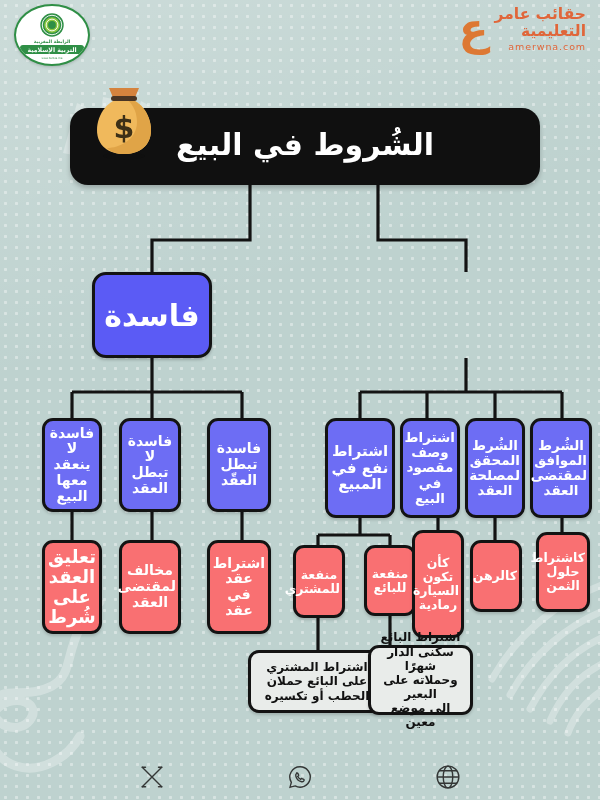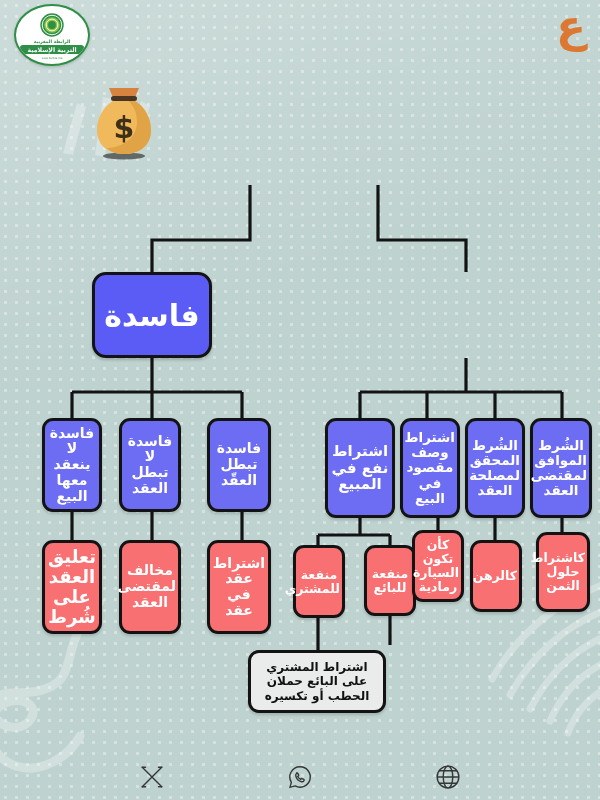--- a/index.html
+++ b/index.html
@@ -137,20 +137,25 @@
         <circle cx="20" cy="20" r="15"></circle>
           <circle cx="20" cy="20" r="9"></circle>
       </g>
     </svg>
     <div class="logo-l1">الرابطة المغربية</div>
     <div class="logo-l2">التربية الإسلامية</div>
     <div class="logo-l3">www.tarbia.ma</div>
   </div>
 
   <div class="brand">
+    <div class="brand-txt">
+      <div class="brand-l1">حقائب عامر</div>
+      <div class="brand-l2">التعليمية</div>
+      <div class="brand-l3">amerwna.com</div>
+    </div>
     <div class="brand-glyph">ع</div>
   </div>
 
   <svg id="wires" viewBox="0 0 600 800">
     <g stroke="#131313" stroke-width="3.2" fill="none">
 
       <path d="M250 185 L250 240 L152 240 L152 272"></path>
       <path d="M378 185 L378 240 L466 240 L466 272"></path>
 
       <path d="M152 358 L152 392"></path>
@@ -185,20 +190,23 @@
   </svg>
 
   <svg class="moneybag" style="left:93px;top:78px;" viewBox="0 0 62 84">
     <ellipse cx="31" cy="78" rx="21" ry="3.5" fill="#0e0e0e" opacity=".55"></ellipse>
     <path d="M31 20 C46 20 58 36 58 52 C58 68 46 76 31 76 C16 76 4 68 4 52 C4 36 16 20 31 20 Z" fill="#f0b95c"></path>
     <path d="M31 20 C46 20 58 36 58 52 C58 68 46 76 31 76 C24 76 18 74 14 70 C26 70 44 62 44 44 C44 32 38 23 31 20 Z" fill="#e0a447"></path>
     <path d="M16 10 L46 10 L41 22 C38 20 34 19 31 19 C28 19 24 20 21 22 Z" fill="#d5833e"></path>
     <rect x="18" y="18" width="26" height="5" rx="2.5" fill="#4a3524"></rect>
     <text x="31" y="60" font-size="30" font-weight="bold" fill="#3d3017" text-anchor="middle" font-family="DejaVu Sans, sans-serif">$</text>
   </svg>
+  <div class="node title-node" style="left:70px;top:108px;width:470px;height:77px;">
+    <span>الشُروط في البيع</span>
+  </div>
 
   <div class="node lvl1" style="left:92px;top:272px;width:120px;height:86px;">
     <span>فاسدة</span>
   </div>
 
   <div class="node blue" style="left:42px;top:418px;width:60px;height:94px;font-size:14px;">
     <span>فاسدة<br>لا ينعقد<br>معها<br>البيع</span>
   </div>
   <div class="node blue" style="left:119px;top:418px;width:62px;height:94px;font-size:14px;">
     <span>فاسدة<br>لا تبطل<br>العقد</span>
@@ -229,32 +237,35 @@
   <div class="node blue" style="left:530px;top:418px;width:62px;height:100px;font-size:13.5px;">
     <span>الشُرط<br>الموافق<br>لمقتضى<br>العقد</span>
   </div>
 
   <div class="node red" style="left:293px;top:545px;width:52px;height:73px;font-size:12.5px;">
     <span>منفعة<br>للمشتري</span>
   </div>
   <div class="node red" style="left:364px;top:545px;width:52px;height:71px;font-size:12.5px;">
     <span>منفعة<br>للبائع</span>
   </div>
-  <div class="node red" style="left:412px;top:530px;width:52px;height:72px;font-size:12.5px;">
+  <div class="node red" style="left:412px;top:530px;width:52px;height:108px;font-size:12.5px;">
     <span>كأن<br>تكون<br>السيارة<br>رمادية</span>
   </div>
   <div class="node red" style="left:536px;top:532px;width:54px;height:80px;font-size:12.5px;">
     <span>كاشتراط<br>حلول<br>الثمن</span>
   </div>
   <div class="node red" style="left:470px;top:540px;width:52px;height:72px;font-size:12.5px;">
     <span>كالرهن</span>
   </div>
 
   <div class="node white" style="left:248px;top:650px;width:138px;height:63px;font-size:12px;">
     <span>اشتراط المشتري<br>على البائع حملان<br>الحطب أو تكسيره</span>
+  </div>
+  <div class="node white" style="left:368px;top:645px;width:105px;height:70px;font-size:12px;">
+    <span>اشتراط البائع<br>سكنى الدار شهرًا<br>وحملاته على البعير<br>إلى موضع معين</span>
   </div>
 
   <div class="footer">
     <svg class="fic" viewBox="0 0 24 24">
       <g fill="none" stroke="#1c1c1c" stroke-width="1.3">
         <circle cx="12" cy="12" r="10"></circle>
         <ellipse cx="12" cy="12" rx="4.4" ry="10"></ellipse>
         <path d="M2 12h20M3.8 6.2h16.4M3.8 17.8h16.4"></path>
       </g>
     </svg>

